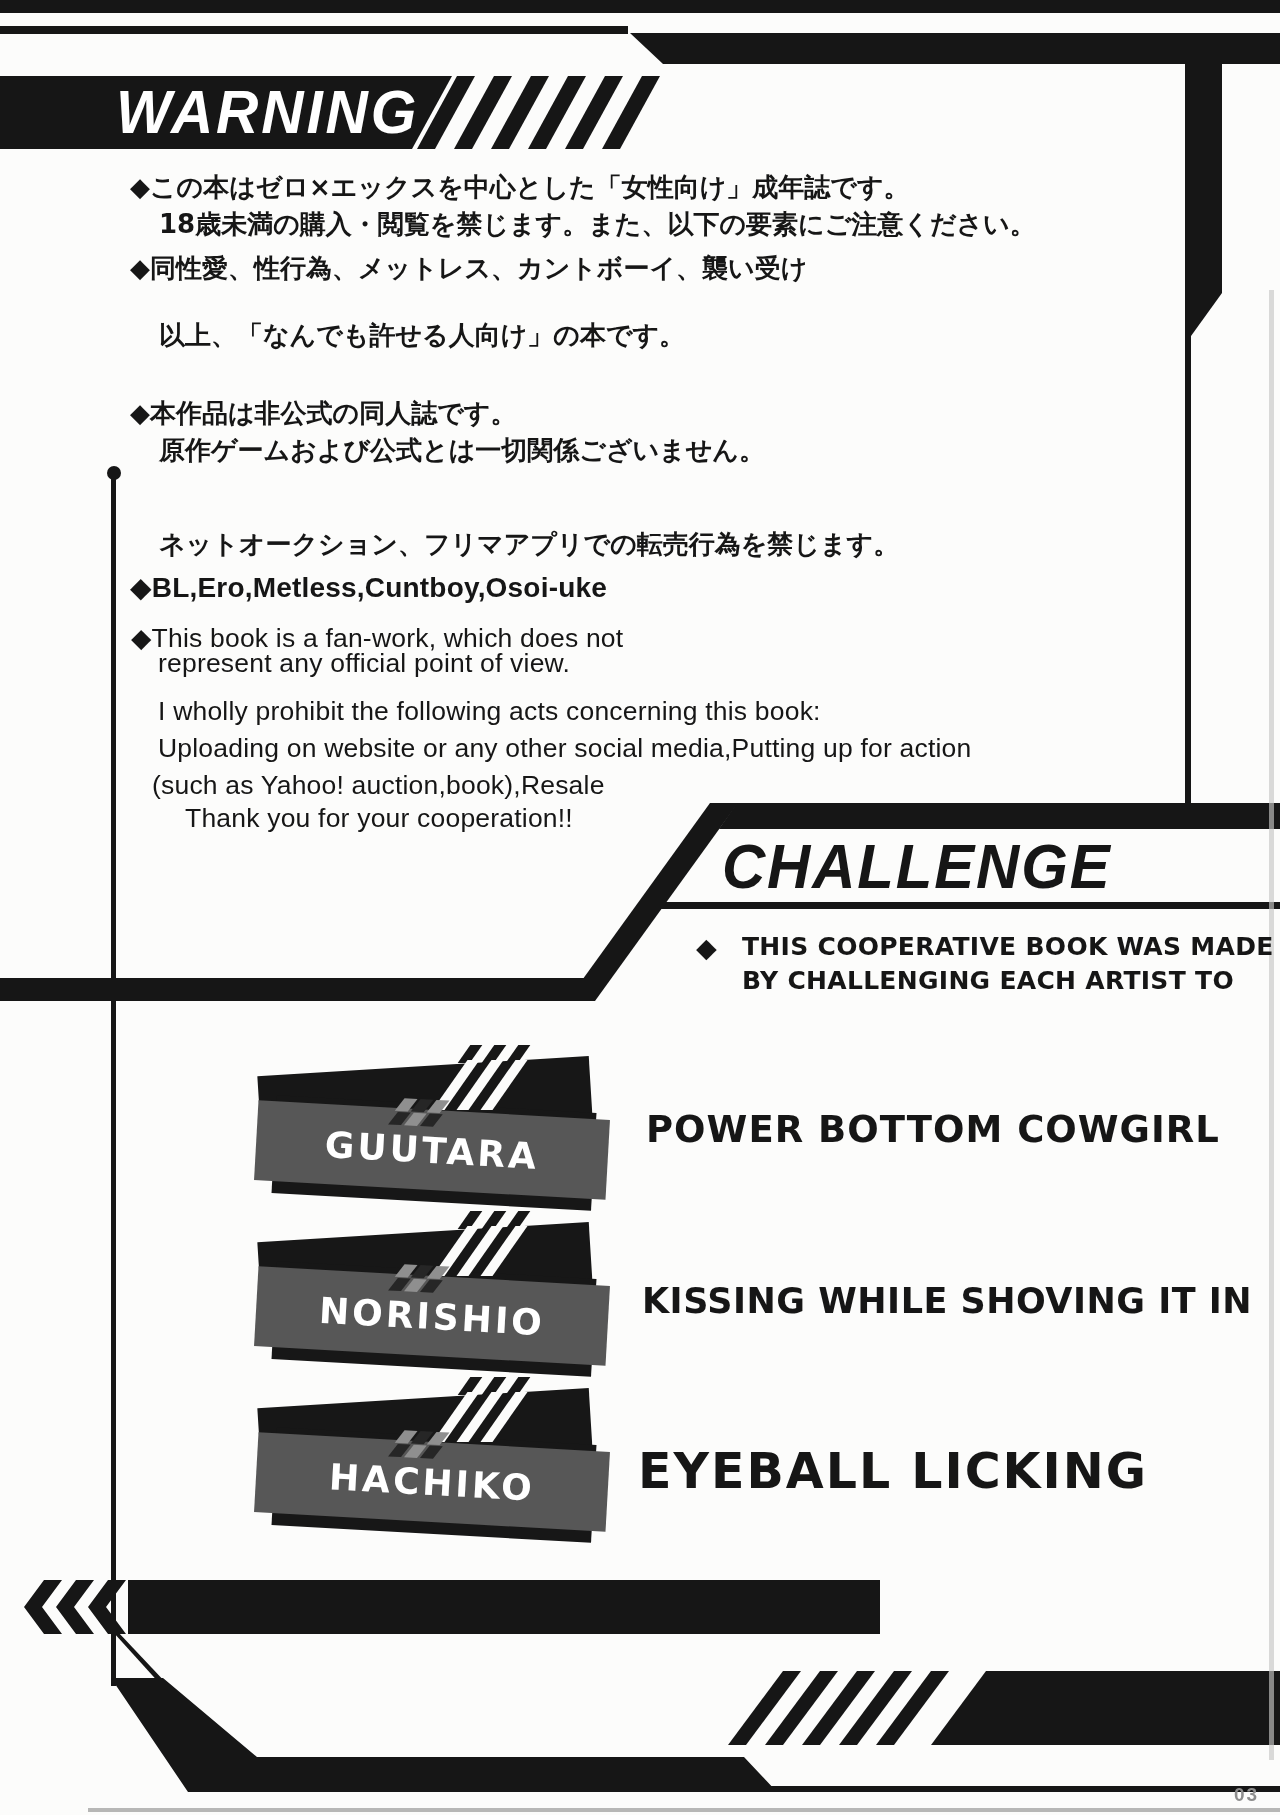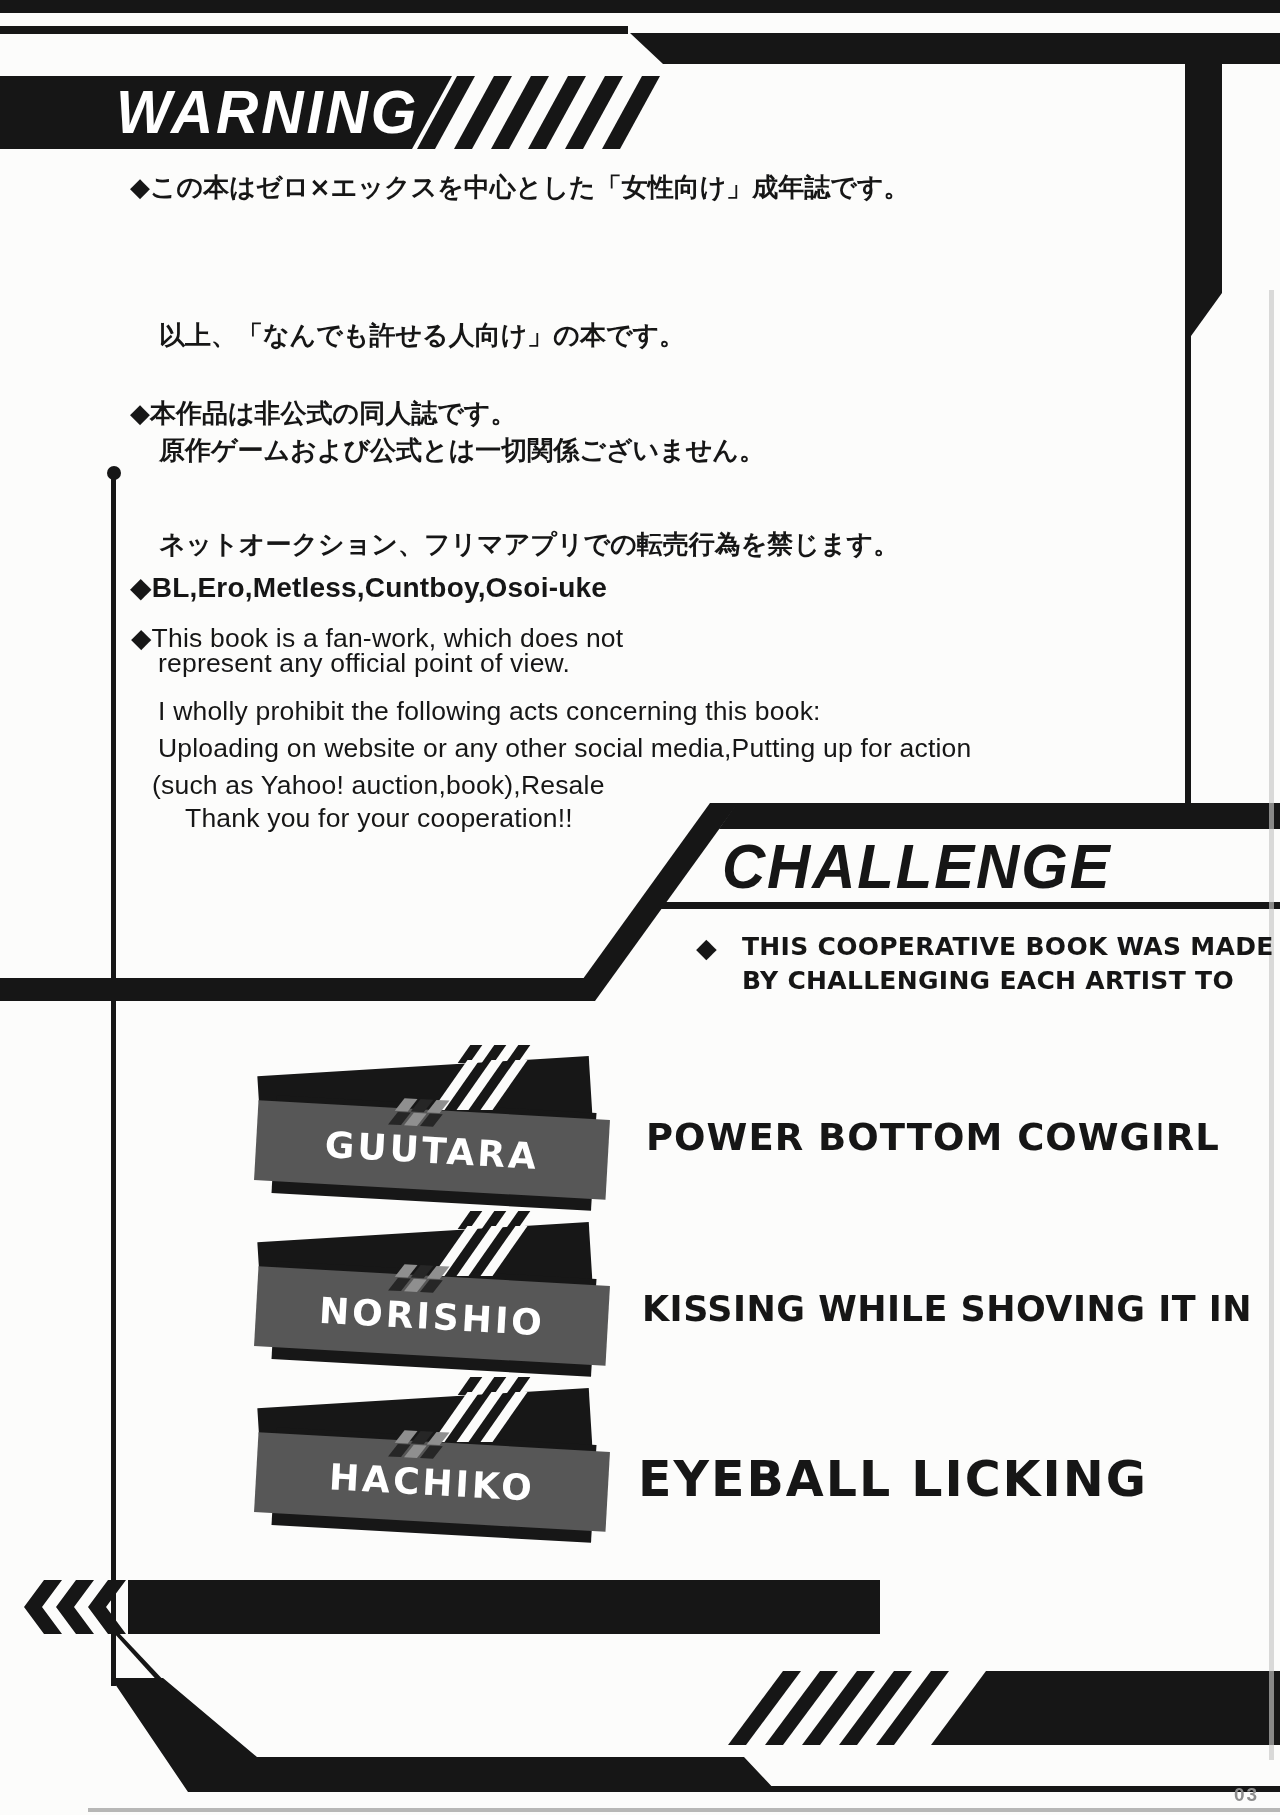--- a/index.html
+++ b/index.html
@@ -22,21 +22,21 @@
   .l10{left:131px;top:622px}.l11{left:158px;top:648px}.l12{left:158px;top:696px}
   .l13{left:158px;top:733px}.l14{left:152px;top:770px}.l15{left:185px;top:803px}
 
   .challenge-title{position:absolute;left:722px;top:830px;font-style:italic;font-weight:700;
     font-size:63px;letter-spacing:2px;transform:scaleX(.95);transform-origin:left top;white-space:nowrap;}
   .ch-bullet{position:absolute;left:696px;top:932px;font-size:27px;
     font-family:"DejaVu Sans",sans-serif;}
   .ch-desc{position:absolute;left:742px;top:930px;font-weight:700;font-size:25px;line-height:34px;
     letter-spacing:.3px;font-family:"DejaVu Sans",sans-serif;white-space:nowrap;}
 
-  .topic{position:absolute;font-family:"DejaVu Sans",sans-serif;font-weight:700;white-space:nowrap;margin-top:8px;}
+  .topic{position:absolute;font-family:"DejaVu Sans",sans-serif;font-weight:700;white-space:nowrap;}
   .topic1{left:646px;top:1108px;font-size:37px;letter-spacing:1px}
   .topic2{left:642px;top:1281px;font-size:35px;letter-spacing:.5px}
   .topic3{left:638px;top:1443px;font-size:49px;letter-spacing:2px}
 
   .banner{position:absolute;left:254px;width:362px;height:175px;}
   .bnr1{top:1058px}.bnr2{top:1224px}.bnr3{top:1390px}
   .bn-black1{position:absolute;left:6px;top:8px;width:332px;height:97px;background:#171717;
     transform:rotate(-3.5deg);}
   .bn-black2{position:absolute;left:20px;top:46px;width:320px;height:98px;background:#171717;
     transform:rotate(3.2deg);}
@@ -102,20 +102,22 @@
     <polygon points="931,1671 949,1671 894,1745 876,1745" fill="#161616"></polygon>
     <polygon points="986,1671 1280,1671 1280,1745 931,1745" fill="#161616"></polygon>
 
     <rect x="1269" y="290" width="5" height="1470" fill="#c6c6c4" opacity="0.65"></rect>
     <rect x="88" y="1808" width="1192" height="4" fill="#9a9a98" opacity="0.7"></rect>
   </svg>
 
   <div class="warning-title">WARNING</div>
 
   <div class="jp l1">◆この本はゼロ×エックスを中心とした「女性向け」成年誌です。</div>
+  <div class="jp l2">18歳未満の購入・閲覧を禁じます。また、以下の要素にご注意ください。</div>
+  <div class="jp l3">◆同性愛、性行為、メットレス、カントボーイ、襲い受け</div>
   <div class="jp l4">以上、「なんでも許せる人向け」の本です。</div>
   <div class="jp l5">◆本作品は非公式の同人誌です。</div>
   <div class="jp l6">原作ゲームおよび公式とは一切関係ございません。</div>
   <div class="jp l8">ネットオークション、フリマアプリでの転売行為を禁じます。</div>
   <div class="en l9">◆BL,Ero,Metless,Cuntboy,Osoi-uke</div>
   <div class="en l10">◆This book is a fan-work, which does not</div>
   <div class="en l11">represent any official point of view.</div>
   <div class="en l12">I wholly prohibit the following acts concerning this book:</div>
   <div class="en l13">Uploading on website or any other social media,Putting up for action</div>
   <div class="en l14">(such as Yahoo! auction,book),Resale</div>

